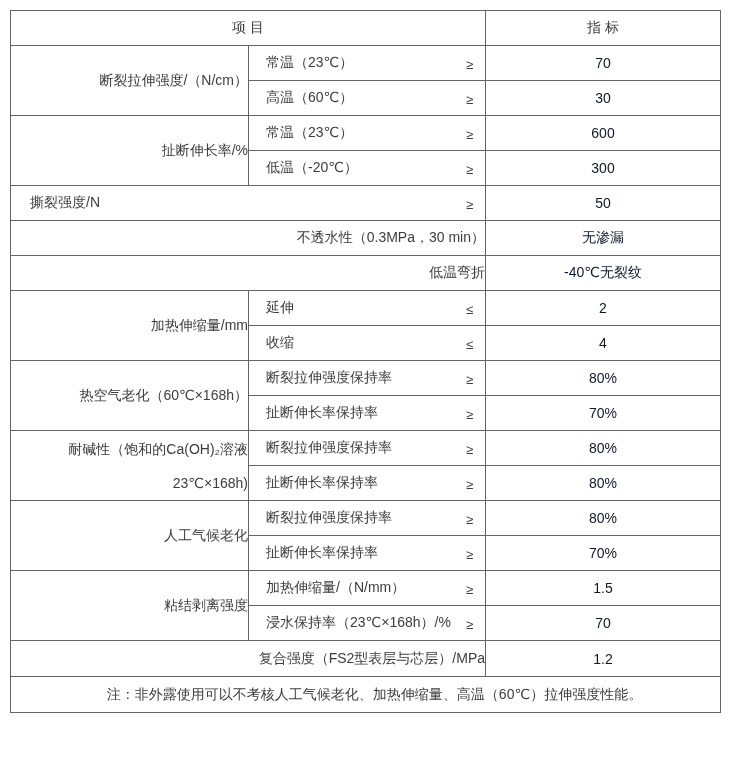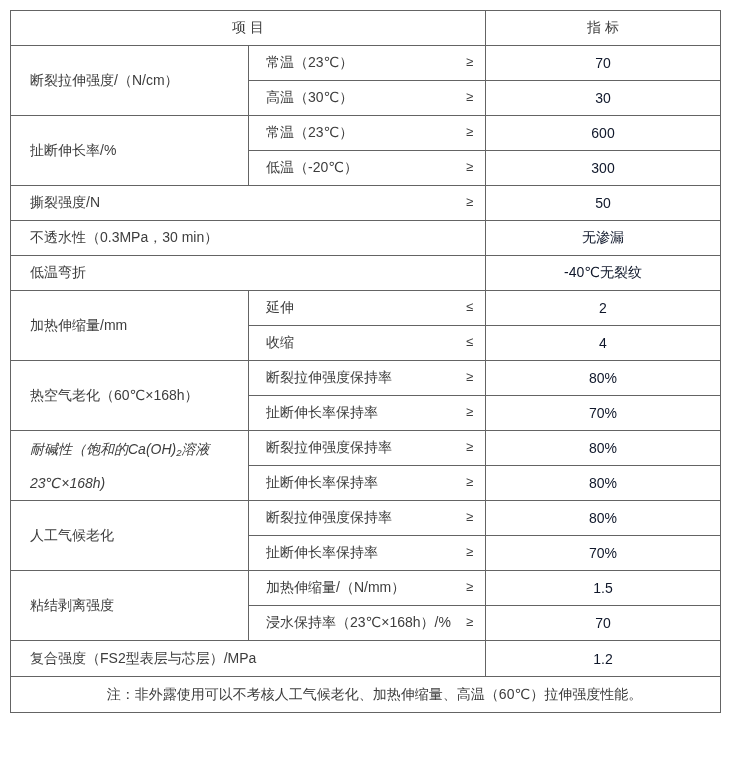--- a/index.html
+++ b/index.html
@@ -20,27 +20,27 @@
     border: 1px solid #646464;
     font-weight: 400;
     font-size: 14px;
     padding: 0;
     vertical-align: middle;
     overflow: hidden;
   }
   tr { height: 35px; }
   tr.tall { height: 36px; }
   th { text-align: center; color: #3d3d3d; }
-  td.item { padding-left: 19px; text-align: left; }
-  td.multiline { white-space: pre-line; line-height: 34px; font-style: italic; }
+  td.item { padding-left: 19px; text-align: right; }
+  td.multiline { white-space: pre-line; line-height: 34px; }
   td.sub { padding: 0; }
   .subflex {
     display: flex;
     justify-content: space-between;
-    align-items: flex-start;
+    align-items: flex-end;
     padding-left: 17px;
     padding-right: 12px;
   }
   .subflex.wide { padding-left: 19px; }
   .op { font-size: 13px; color: #3d3d3d; flex: 0 0 auto; }
   td.value { text-align: center; color: #0f172a; }
   td.note { padding-left: 18px; text-align: center; }
 </style>
 </head>
 <body>
@@ -64,21 +64,21 @@
           <div class="subflex">
               <span>常温（23℃）</span>
               <span class="op">≥</span>
             </div>
         </td>
         <td class="value">70</td>
       </tr>
       <tr>
         <td class="sub">
           <div class="subflex">
-              <span>高温（30℃）</span>
+              <span>高温（60℃）</span>
               <span class="op">≥</span>
             </div>
         </td>
         <td class="value">30</td>
       </tr>
 
       <tr>
         <td class="item" rowspan="2">扯断伸长率/%</td>
         <td class="sub">
           <div class="subflex">

